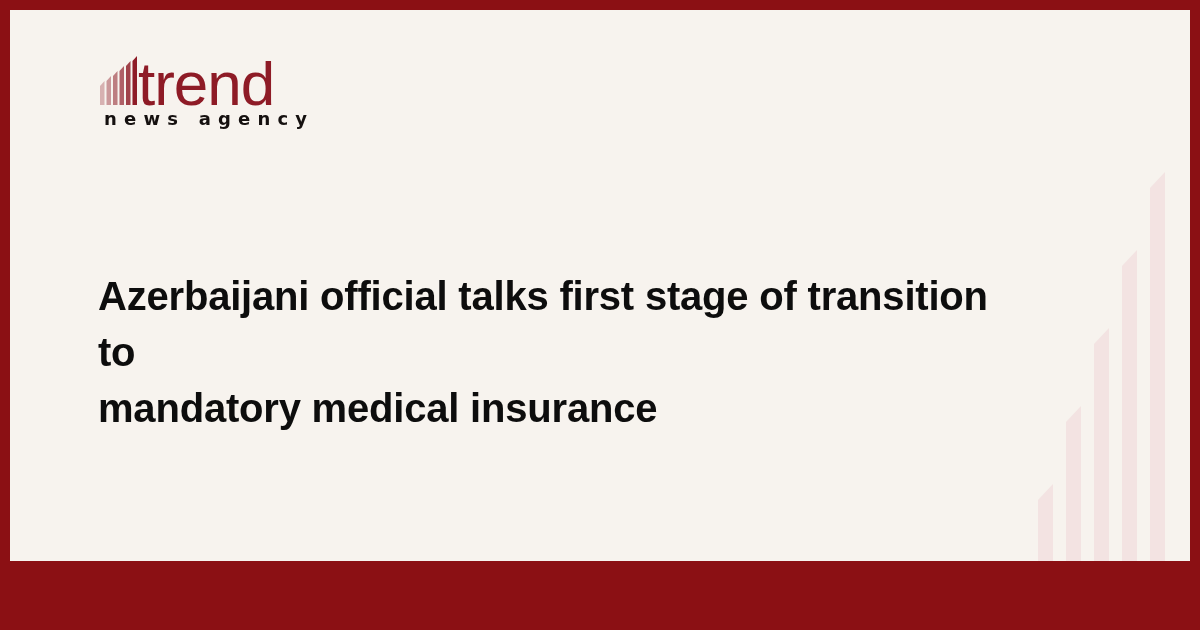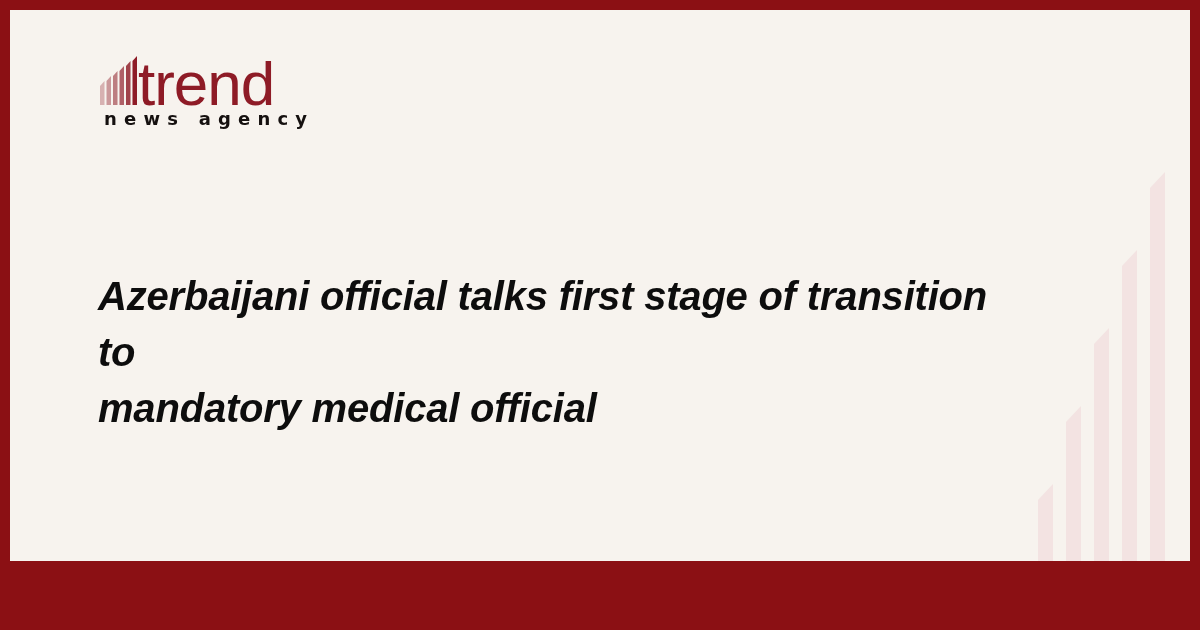--- a/index.html
+++ b/index.html
@@ -66,21 +66,21 @@
     position: absolute;
     left: 88px;
     top: 258px;
     width: 910px;
     font-size: 40px;
     line-height: 56px;
     font-weight: 600;
     color: #0D0D0D;
     letter-spacing: -0.2px;
   }
-  #headline .ln { display: block; font-style: italic; }
+  #headline .ln { display: block; }
 </style>
 </head>
 <body>
 
 <div id="card">
   <div id="canvas">
 
     <div id="watermark">
       <svg width="170" height="609" viewBox="0 0 170 609" xmlns="http://www.w3.org/2000/svg" aria-hidden="true">
         <g fill="#F3E3E2">
@@ -114,17 +114,17 @@
 
           <text x="40" y="57" font-family="Liberation Sans, sans-serif" font-size="62" font-weight="400" letter-spacing="-1" fill="#8E1B26">trend</text>
         </svg>
       </div>
 
       <div id="logo-sub">news agency</div>
     </div>
 
     <div id="headline">
       <span class="ln">Azerbaijani official talks first stage of transition to</span>
-      <span class="ln">mandatory medical official</span>
+      <span class="ln">mandatory medical insurance</span>
     </div>
 
   </div>
 </div>
 
 </body></html>

